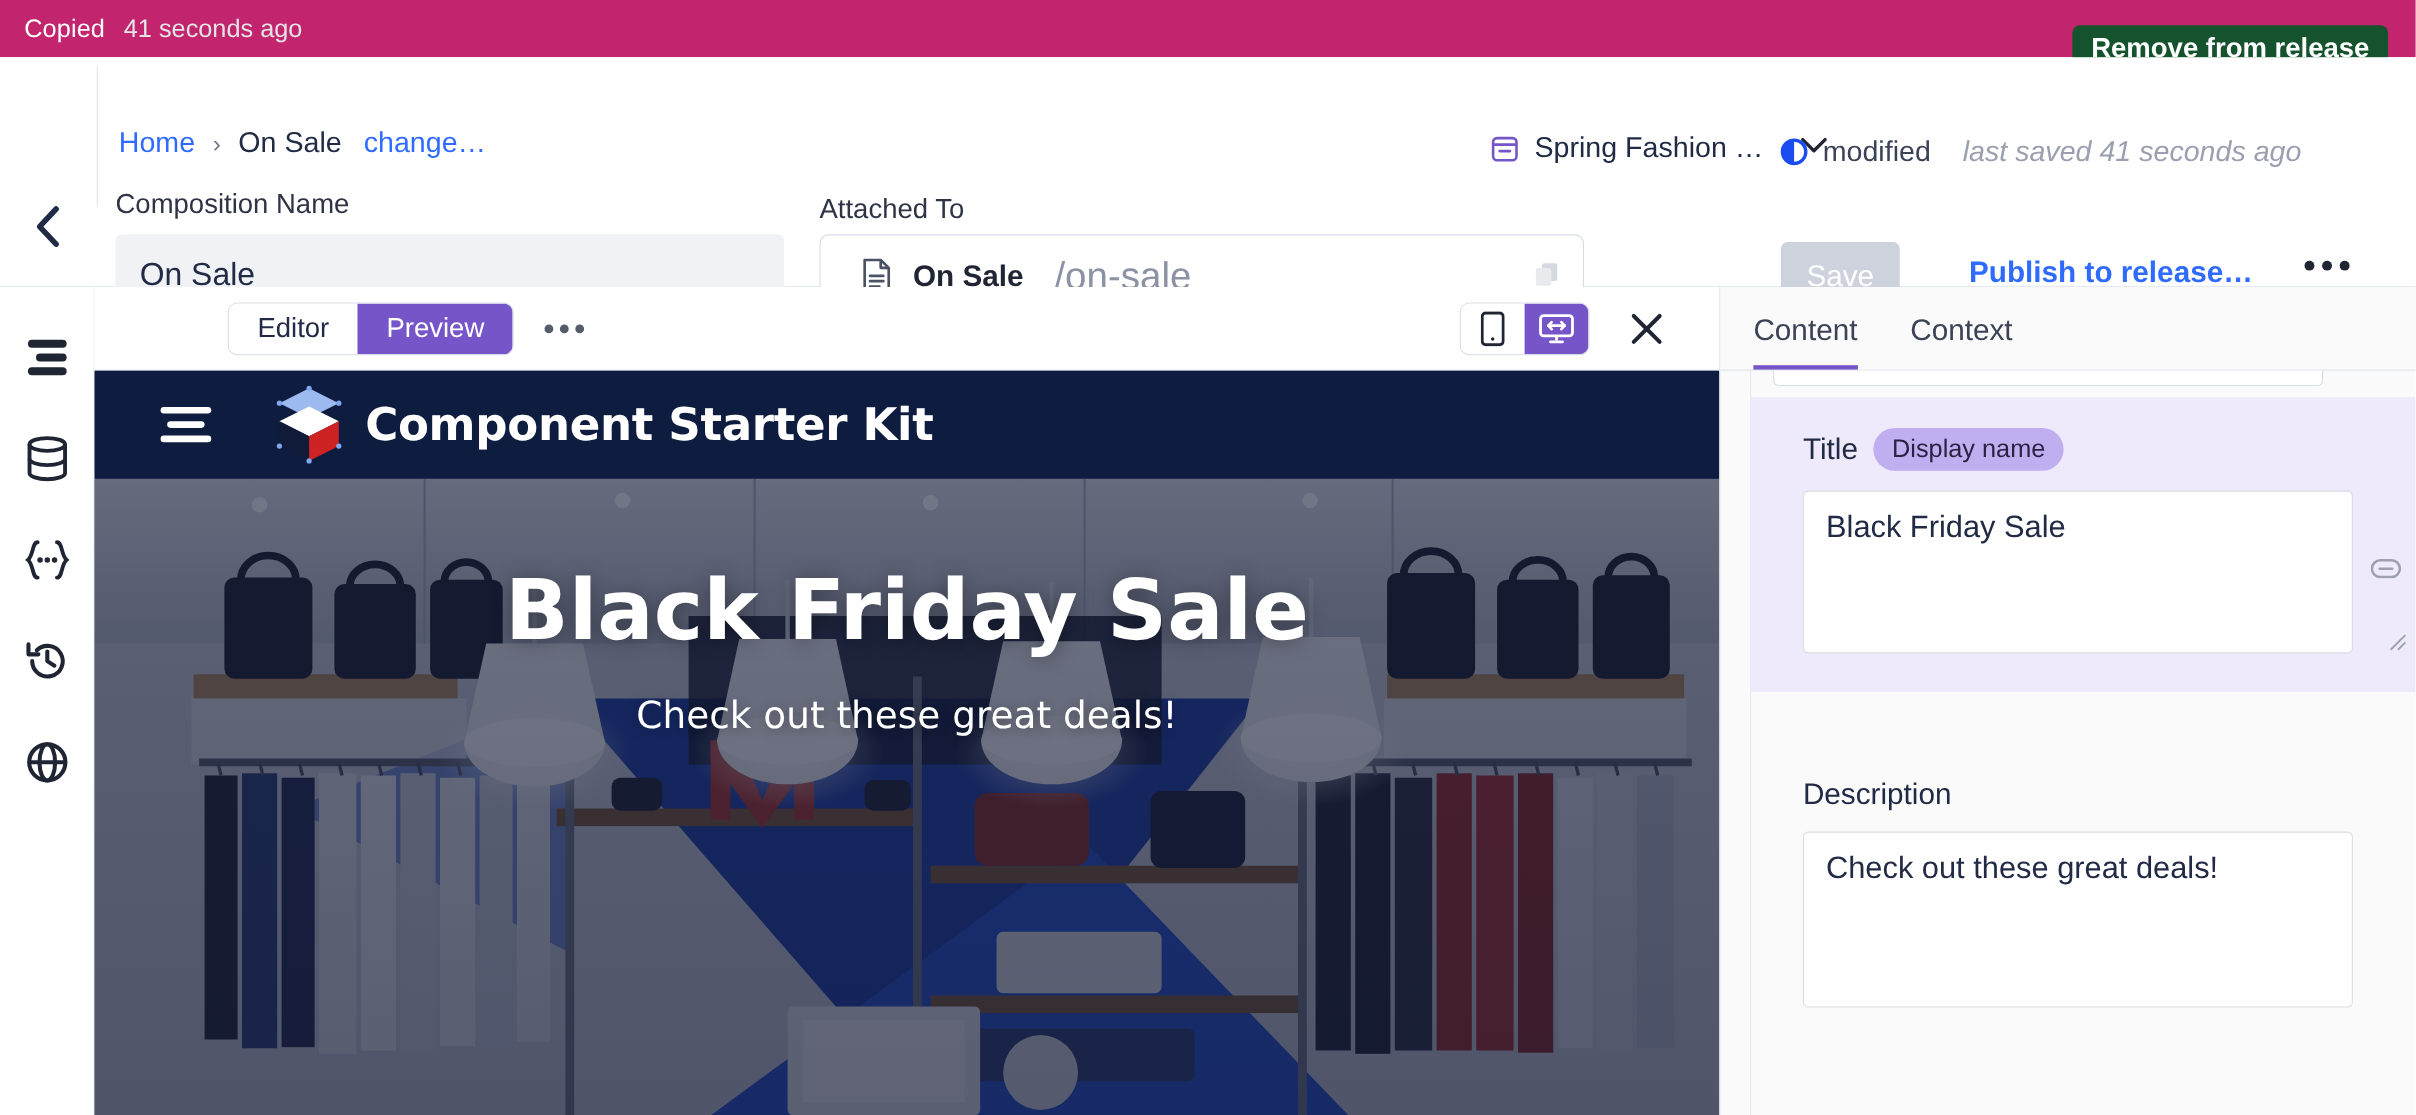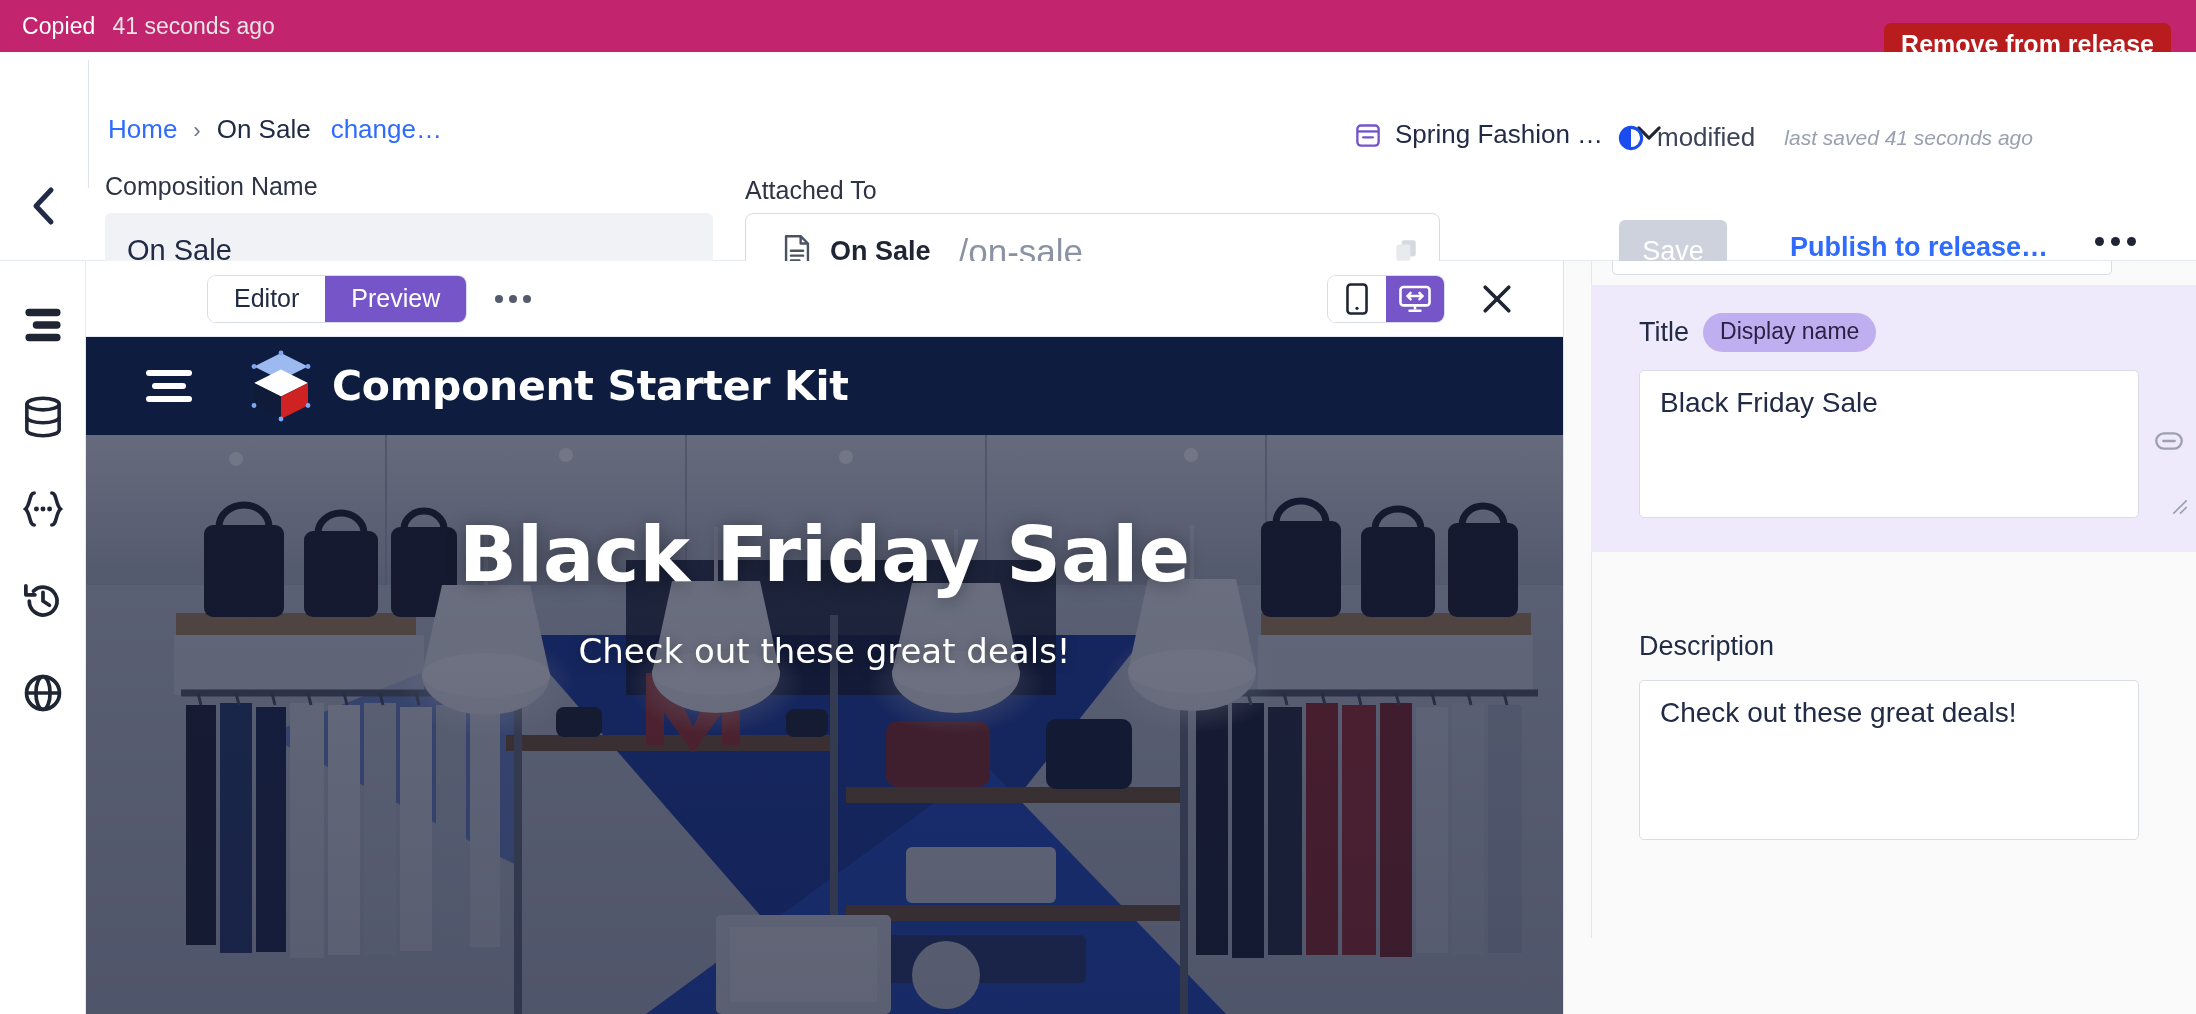--- a/index.html
+++ b/index.html
@@ -17,21 +17,21 @@
     width: 2196px; height: 52px;
     background: #c2256e;
     display: flex; align-items: center;
     padding: 0 22px;
     color: #ffffff;
   }
   .notif-title { font-size: 23px; font-weight: 400; letter-spacing: .1px; }
   .notif-time { font-size: 23px; font-weight: 400; margin-left: 17px; color: #e5e5e5; }
   .notif-spacer { flex: 1; }
   .remove-release-btn {
-    background: #b91c1c; color: #ffffff;
+    background: #14532d; color: #ffffff;
     border: none; border-radius: 7px;
     font-family: "Liberation Sans", sans-serif;
     font-size: 25px; font-weight: 700;
     padding: 7px 17px 9px 17px;
     cursor: pointer;
     margin-right: 3px;
     margin-top: 38px;
   }
 
   
@@ -101,21 +101,21 @@
   .rel-icon { width: 26px; height: 26px; flex: 0 0 auto; }
   .rel-name { font-size: 26px; color: #222b45; }
   .rel-caret { margin-left: 18px; }
 
   .modified-group {
     position: absolute; left: 1618px; top: 70px;
     display: flex; align-items: center; gap: 13px;
   }
   .mod-dot { width: 26px; height: 26px; flex: 0 0 auto; }
   .mod-text { font-size: 26px; color: #3c4357; }
-  .mod-saved { font-size: 21px; color: #9aa0b0; font-style: italic; margin-left: 16px; }
+  .mod-saved { font-size: 26px; color: #9aa0b0; font-style: italic; margin-left: 16px; }
 
   .save-btn {
     position: absolute; left: 1619px; top: 168px;
     width: 108px; height: 63px;
     background: #cdd2dc; color: #ffffff;
     border: none; border-radius: 6px;
     font-family: "Liberation Sans", sans-serif;
     font-size: 27px;
     cursor: pointer;
   }
@@ -649,20 +649,24 @@
       <div class="hero-copy">
         <div class="hero-title">Black Friday Sale</div>
         <div class="hero-sub">Check out these great deals!</div>
       </div>
     </div>
   </div>
 </div>
 
 <div class="rightpanel">
 
+  <div class="rp-tabs">
+    <div class="rp-tab active">Content</div>
+    <div class="rp-tab">Context</div>
+  </div>
 
   <div class="rp-body">
     <div class="rp-lrail"></div>
     <div class="rp-partial"></div>
 
     <div class="sect-title">
       <div class="title-row">
         <span class="title-lbl">Title</span>
         <span class="badge-display">Display name</span>
       </div>

